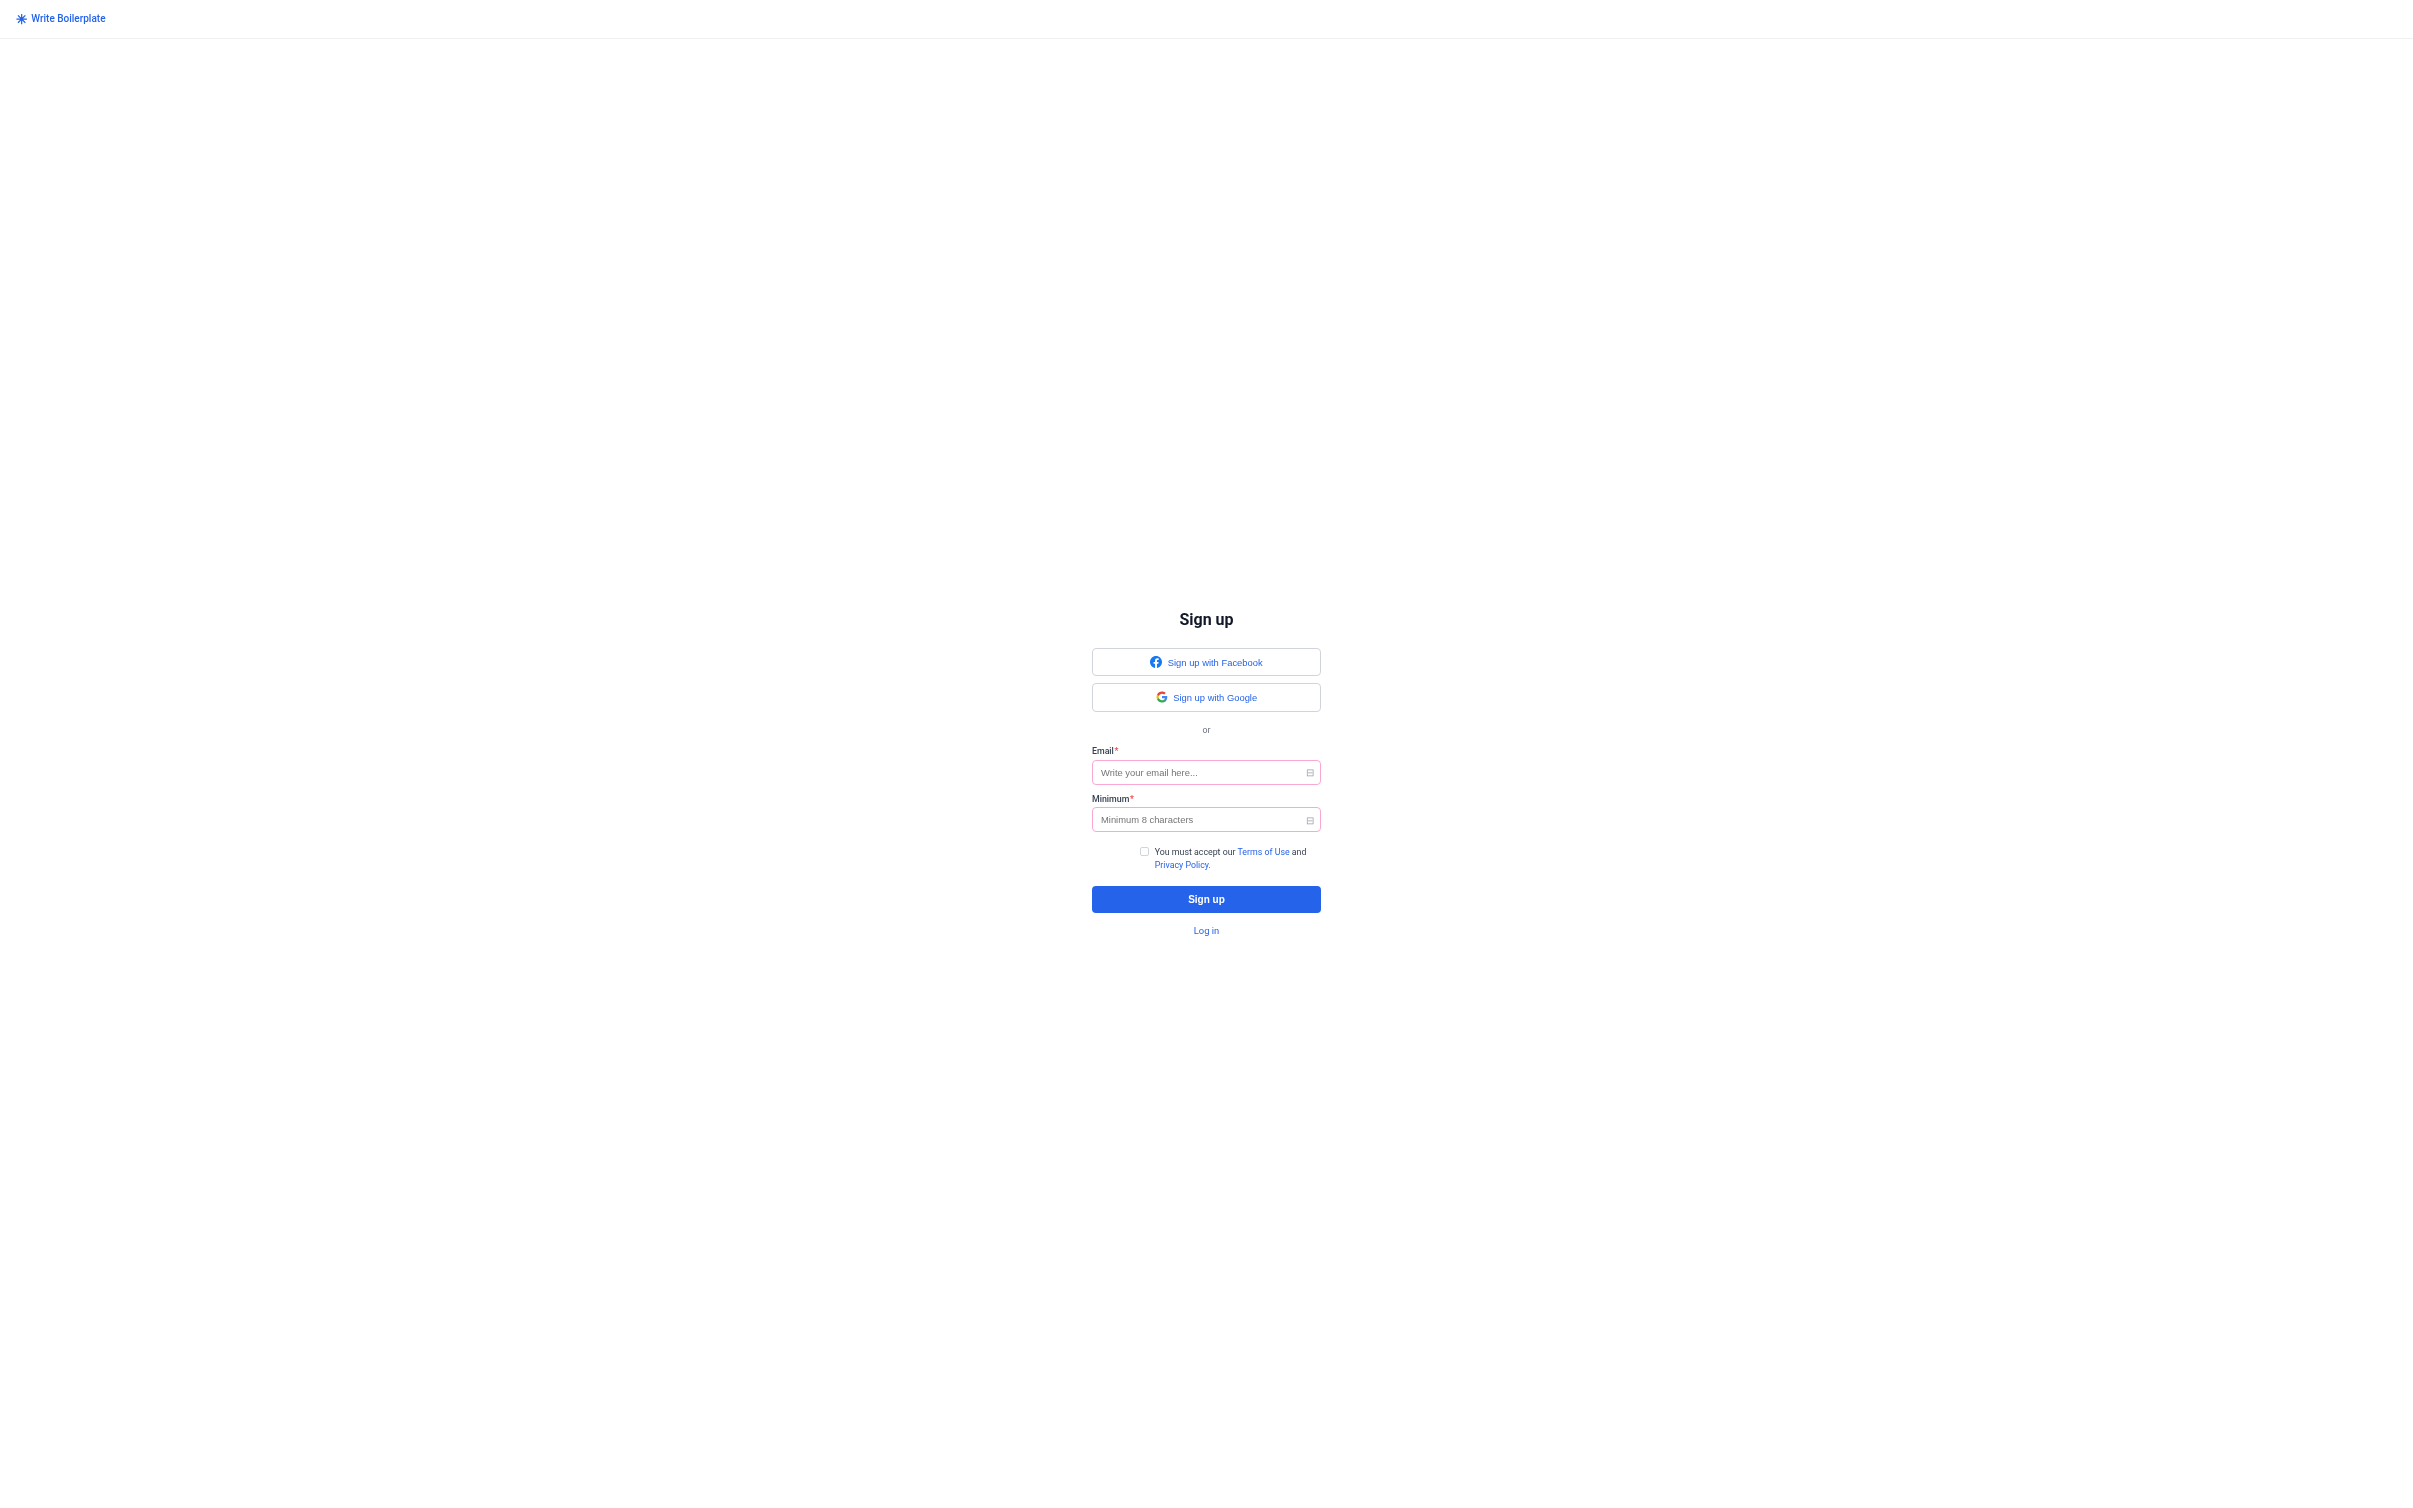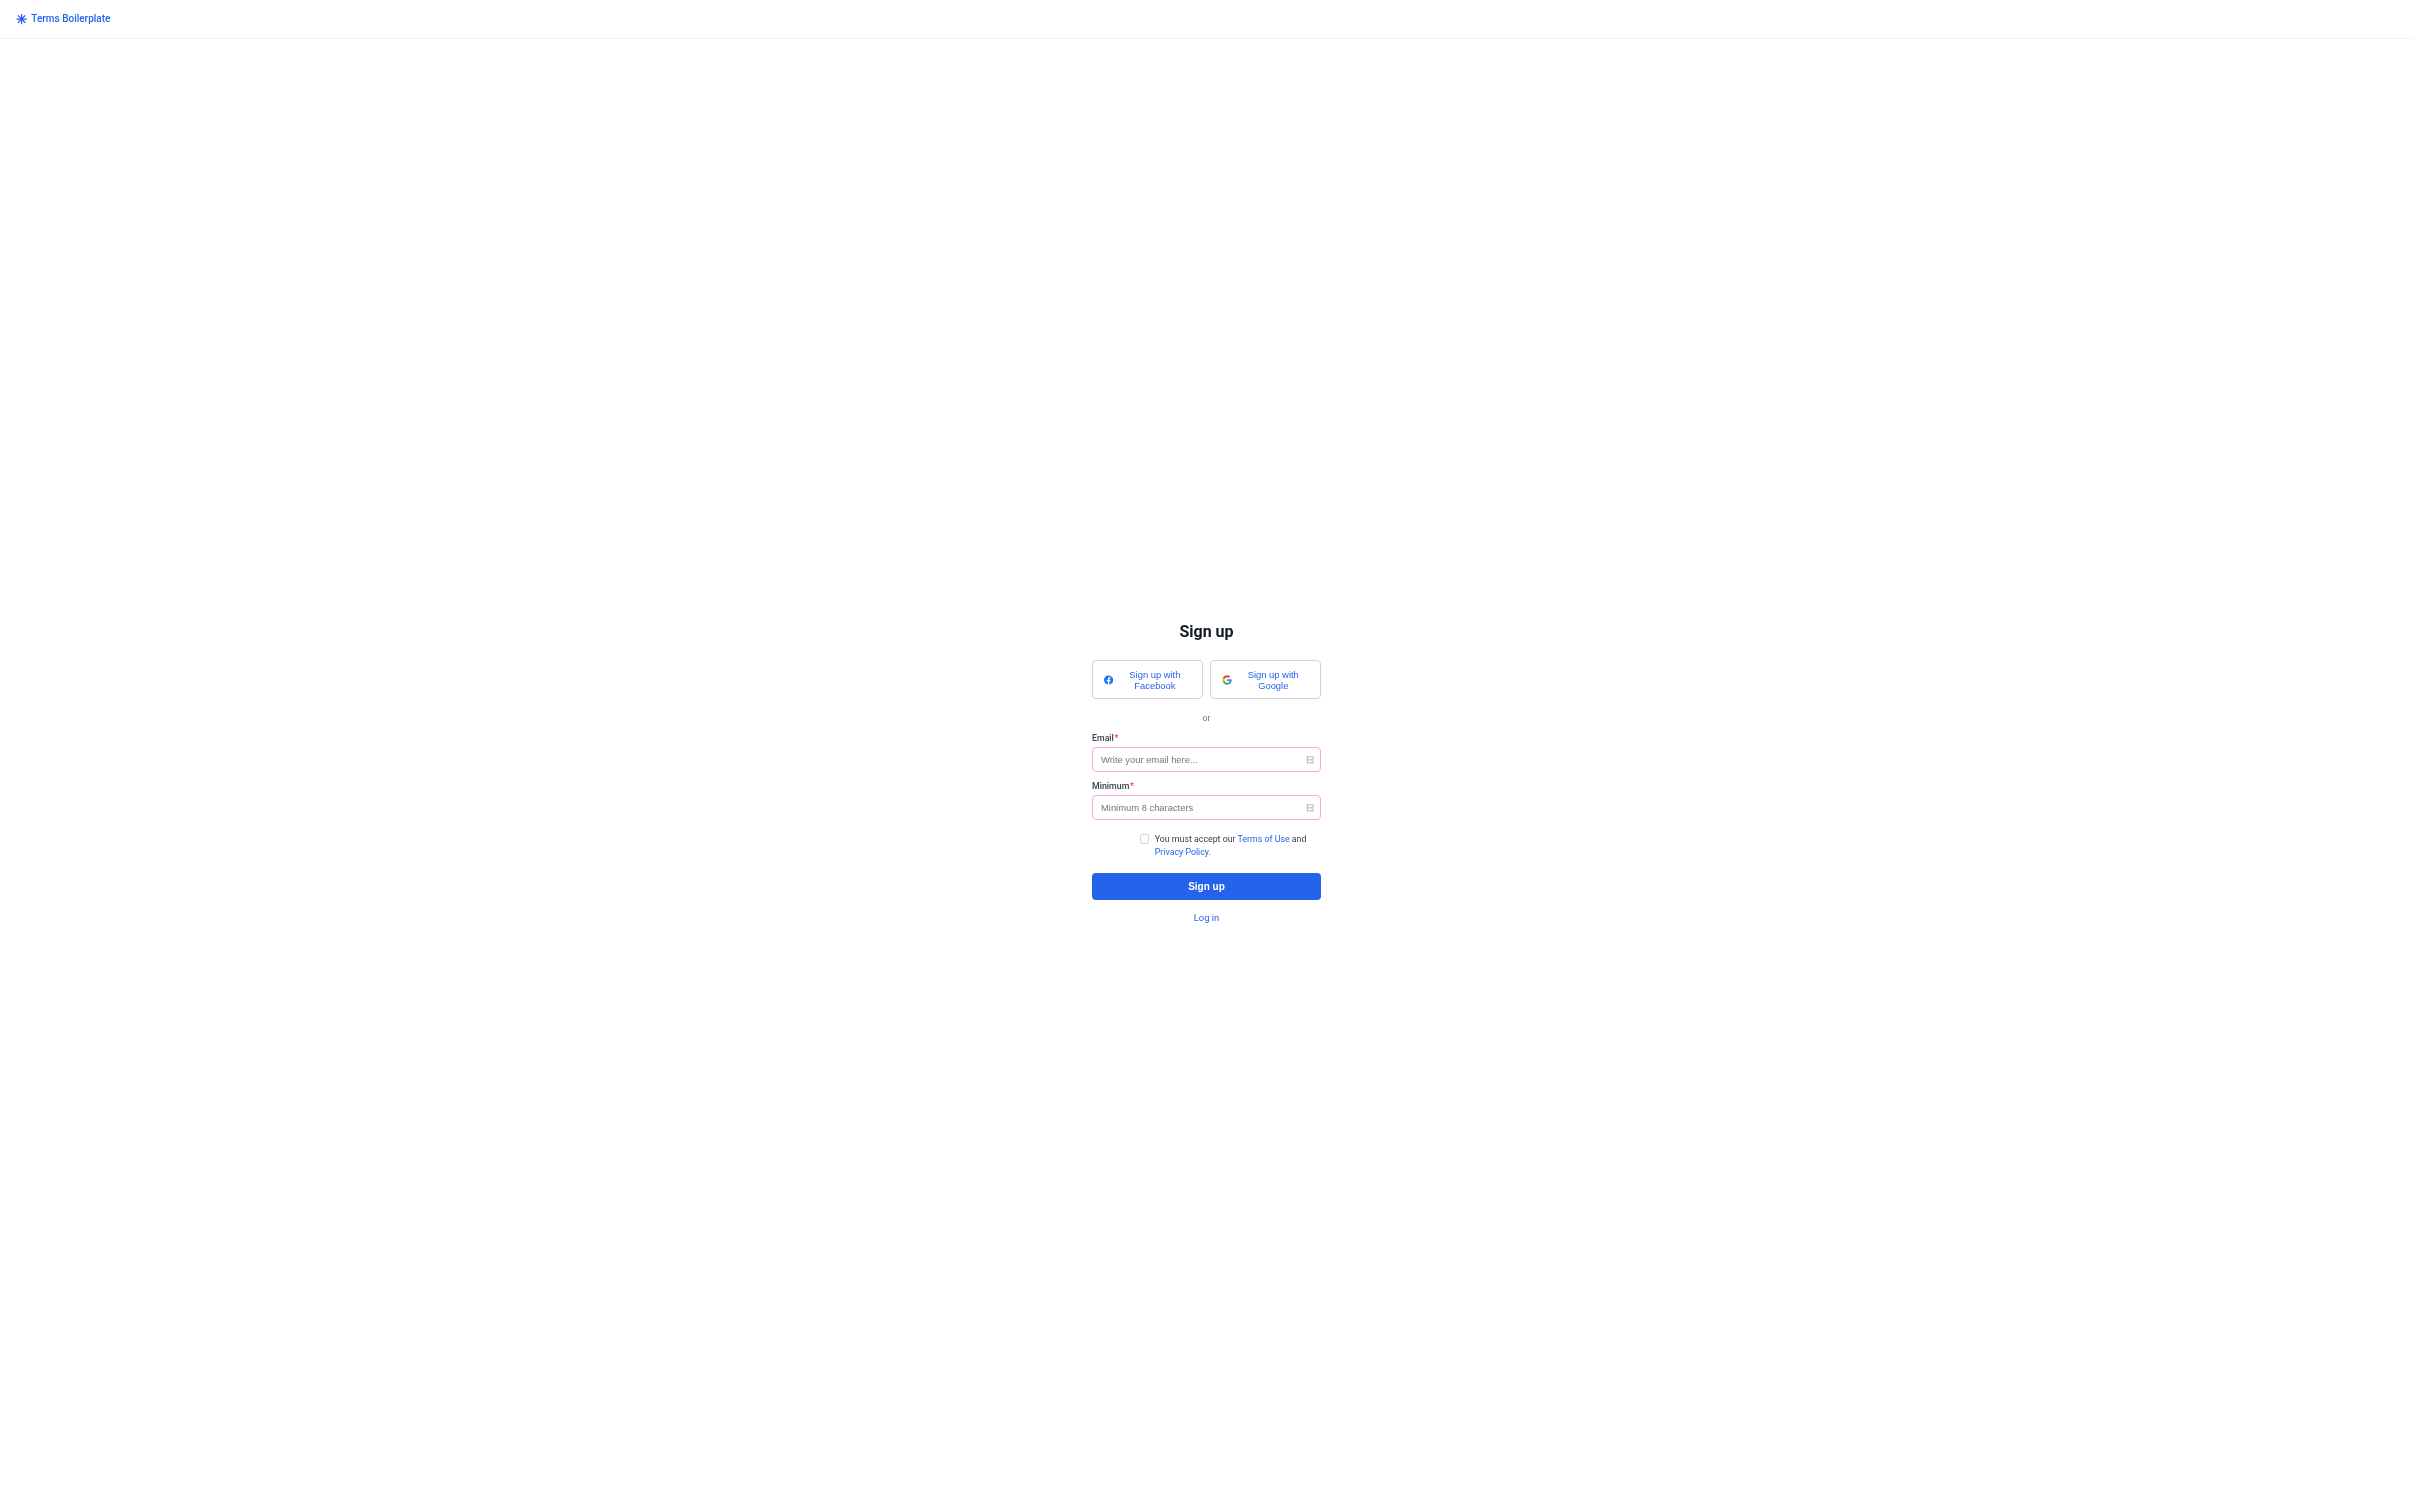--- a/index.html
+++ b/index.html
@@ -55,21 +55,21 @@
       font-size: 16px;
       font-weight: 700;
       color: #111827;
       margin-bottom: 19px;
       text-align: center;
     }
 
     .social-buttons {
       width: 100%;
       display: flex;
-      flex-direction: row;
+      flex-direction: column;
       gap: 6.7px;
       margin-bottom: 10.8px;
     }
 
     .social-btn {
       width: 100%;
       padding: 7.4px 10.8px;
       border: 1px solid #d1d5db;
       border-radius: 4px;
       background: #ffffff;
@@ -221,21 +221,21 @@
       color: #2563eb;
       font-weight: bold;
     }
   </style>
 </head>
 <body>
 
 <nav class="navbar">
   <a class="brand" href="#">
     <span class="brand-asterisk">✳</span>
-    <span>Terms Boilerplate</span>
+    <span>Write Boilerplate</span>
   </a>
 </nav>
 
 <main class="page-container">
   <div class="signup-card">
 
     <h1 class="page-title">Sign up</h1>
 
     <div class="social-buttons">
 

